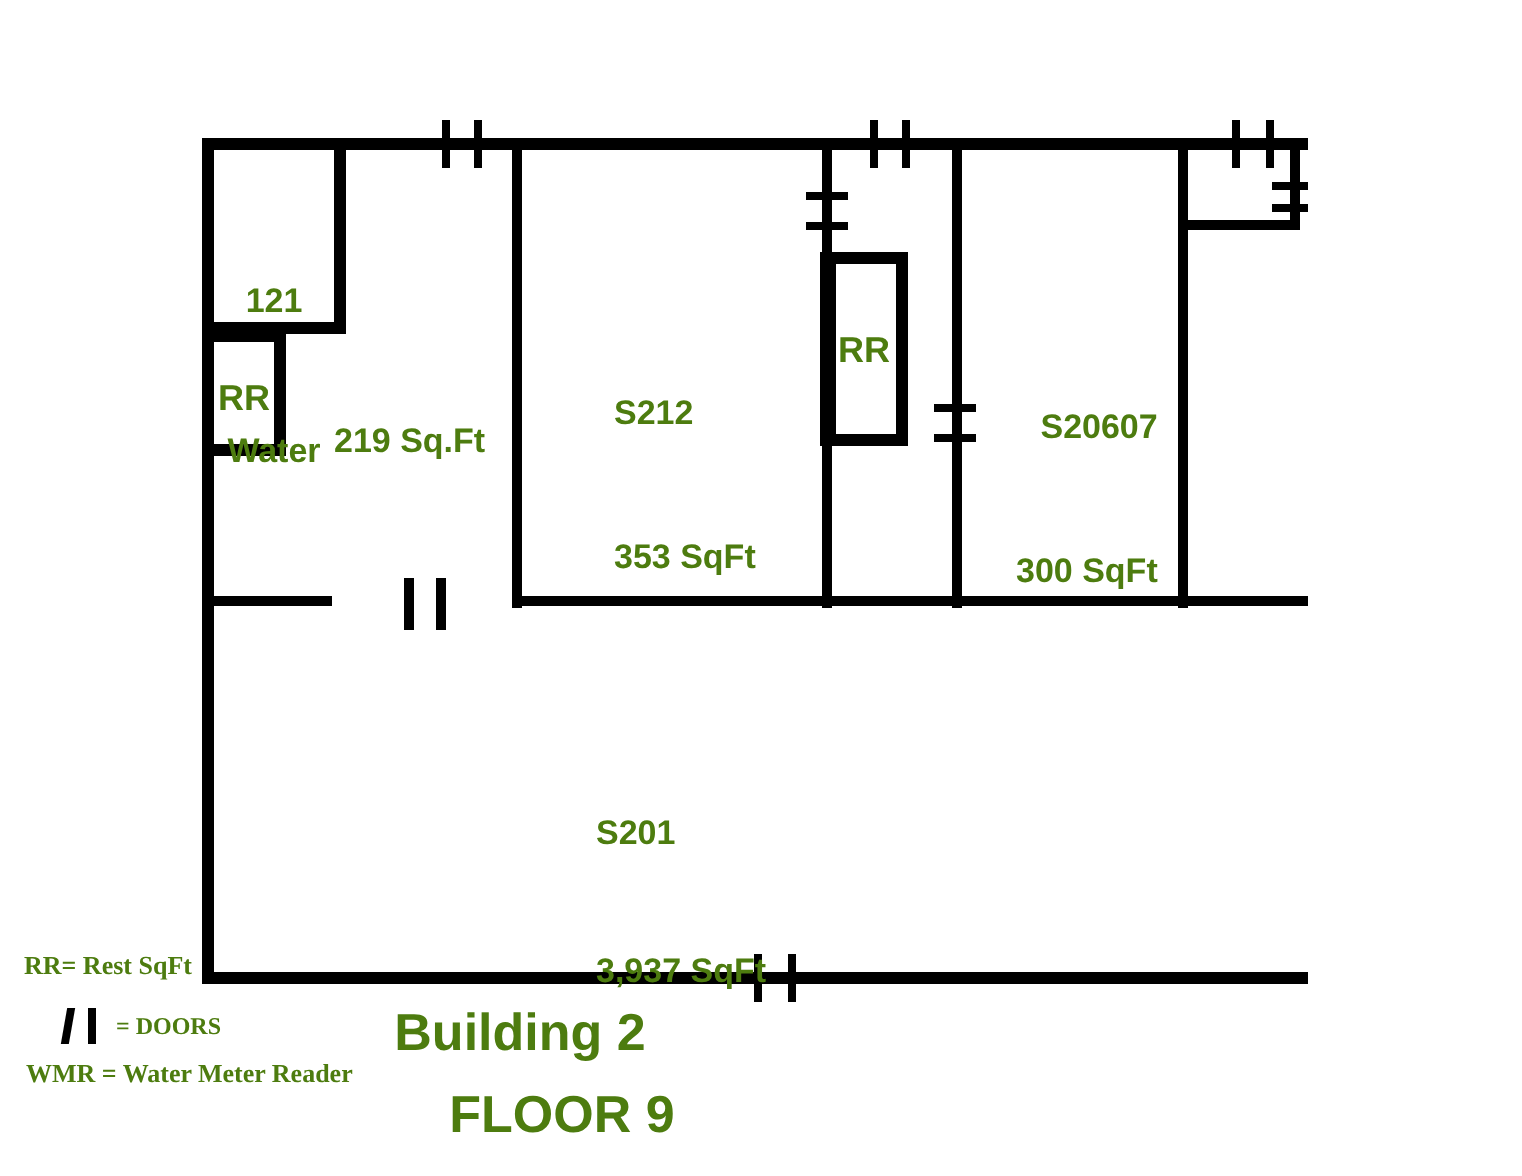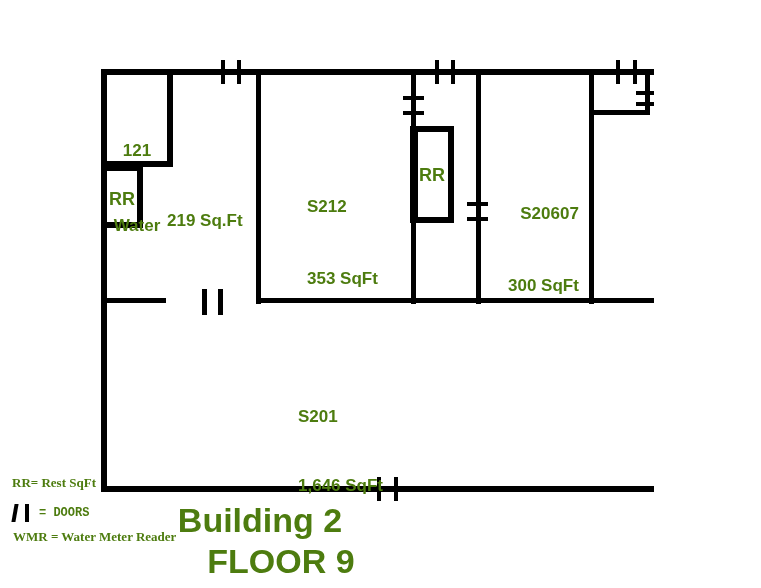--- a/index.html
+++ b/index.html
@@ -25,26 +25,26 @@
   }
   .wmr-text{
     transform:rotate(-90deg);font-weight:700;font-size:9px;letter-spacing:0.5px;
   }
   .legend-line{
     position:absolute;font-family:"Liberation Serif",serif;
     font-weight:700;font-size:13px;white-space:nowrap;
   }
   .legend-doors{
     position:absolute;display:flex;align-items:center;
-    font-family:Liberation Mono, monospace;font-weight:700;font-size:12px;
+    font-family:Liberation Serif, serif;font-weight:700;font-size:12px;margin-left:19px;
   }
   .door-glyph-a{width:4px;height:18px;background:#000;transform:skewX(-10deg);margin-right:8px;}
   .door-glyph-b{width:4px;height:18px;background:#000;margin-right:10px;}
   .title-line{
-    position:absolute;font-weight:700;font-size:34px;text-align:center;width:230px;
+    position:absolute;font-weight:700;font-size:26px;text-align:center;width:230px;
   }
 </style>
 </head>
 <body>
 
 <div class="canvas">
 
   <div class="box" style="left:101px;top:69px;width:627px;height:423px;"></div>
 
   <div class="wall" style="left:256px;top:69px;width:5px;height:235px;"></div>
@@ -107,21 +107,21 @@
 
 
   <div class="wmr-wrap">
     <span class="wmr-text">WMR</span>
   </div>
 
   <div class="rr-label" style="left:672px;top:326px;width:56px;">RR</div>
 
   <div class="room-label" style="left:298px;top:359px;line-height:23px;">
     <span style="display:block">S201</span>
-    <span style="display:block">1,646 SqFt</span>
+    <span style="display:block">3,937 SqFt</span>
   </div>
 
   <div class="legend-line" style="left:12px;top:475px;">RR= Rest SqFt</div>
 
   <div class="legend-doors" style="left:13px;top:504px;">
     <span class="door-glyph-a"></span>
     <span class="door-glyph-b"></span>
     <span>= DOORS</span>
   </div>
 

